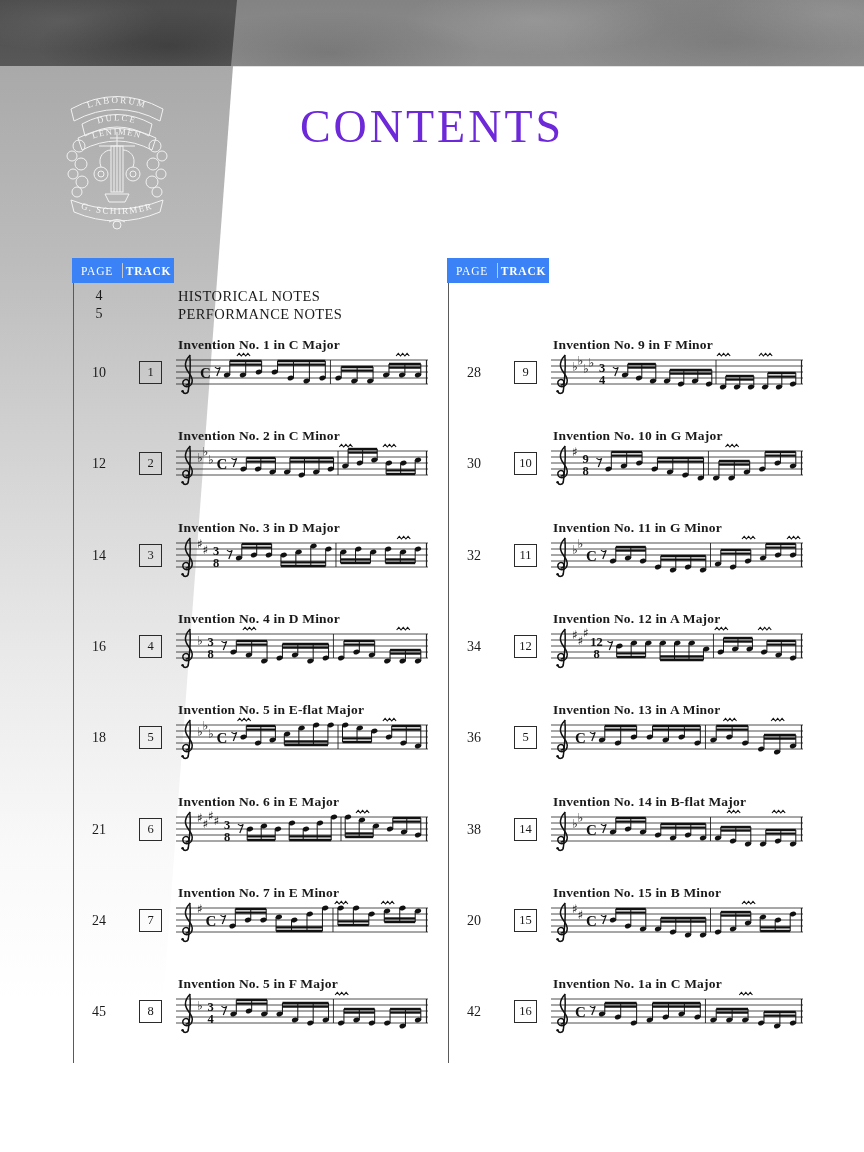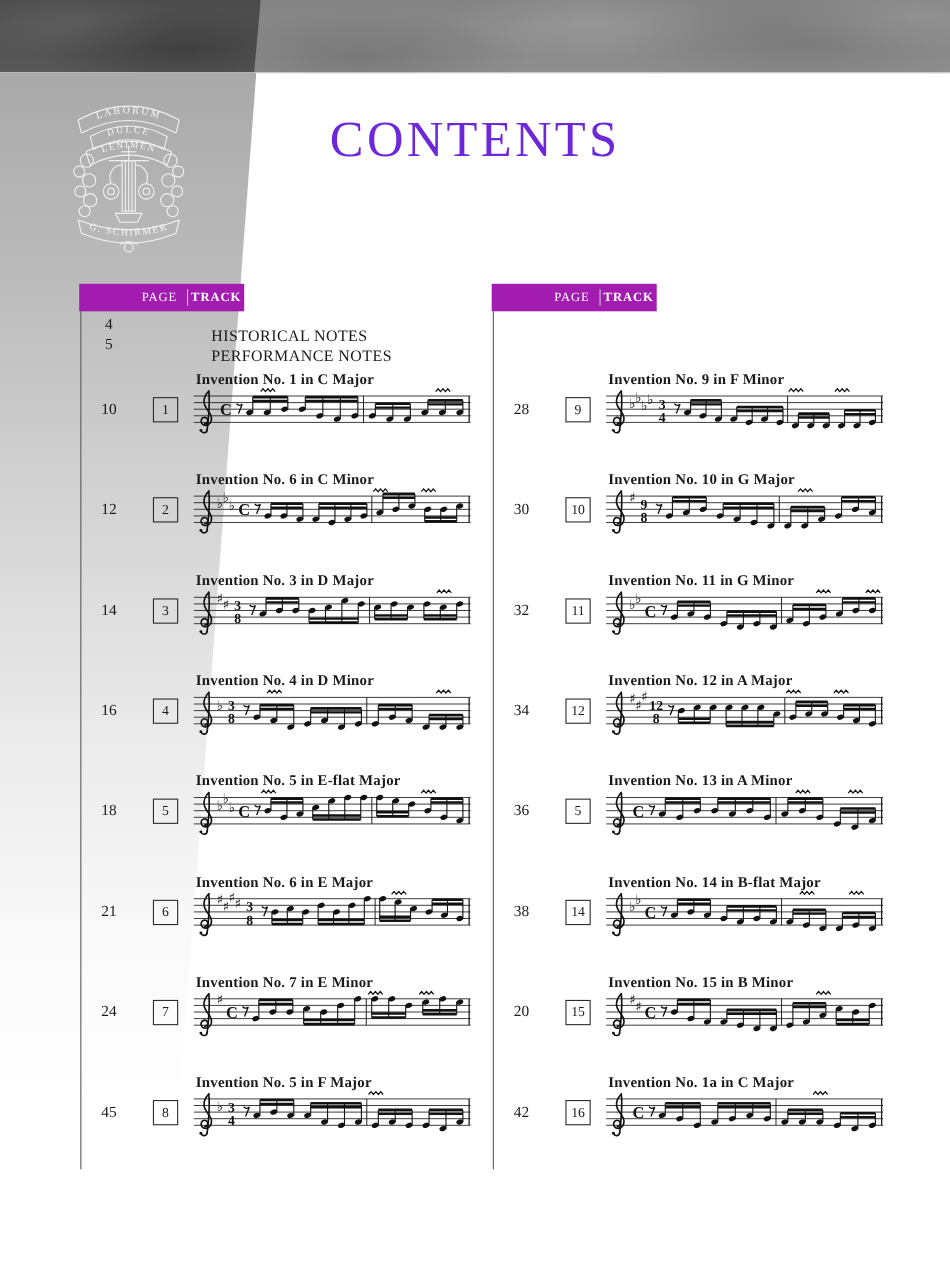--- a/index.html
+++ b/index.html
@@ -28,30 +28,30 @@
     clip-path:polygon(0 0,233px 0,152px 100%,0 100%);
     background:linear-gradient(180deg,#a9a9a9 0%,#bcbcbc 18%,#d6d6d6 38%,#eaeaea 55%,#f9f9f9 72%,#ffffff 86%);}
 
   .logo{position:absolute;left:55px;top:82px;width:124px;height:152px;}
 
   .contents-title{position:absolute;top:100px;left:0;width:864px;text-align:center;
     font-size:46px;letter-spacing:3px;color:#6d28d9;}
 
   .col{position:absolute;top:258px;width:385px;height:840px;}
   .col-left{left:72px;} .col-right{left:447px;}
-  .header-box{position:absolute;top:0;left:0;width:102px;height:25px;background:#a21caf;
-    color:#fff;display:flex;align-items:center;font-size:11.5px;letter-spacing:.8px;padding-left:48px;}
+  .header-box{position:absolute;top:0;left:0;width:102px;height:25px;background:#3b82f6;
+    color:#fff;display:flex;align-items:center;font-size:11.5px;letter-spacing:.8px;}
   .hb-page{width:50px;text-align:center;}
   .hb-div{width:1px;height:15px;background:#c9c9c9;}
   .hb-track{flex:1;text-align:center;font-weight:bold;}
   .rule{position:absolute;left:1px;top:25px;width:1px;height:780px;background:#5a5a5a;}
 
   .fm-row,.bm-row{position:absolute;left:0;width:385px;height:18px;}
   .fm-page,.bm-page{position:absolute;left:4px;width:46px;text-align:center;font-size:14px;}
-  .fm-label,.bm-label{position:absolute;left:106px;top:10px;font-size:14.5px;letter-spacing:.4px;white-space:nowrap;margin-left:14px;}
+  .fm-label,.bm-label{position:absolute;left:106px;top:0;font-size:14.5px;letter-spacing:.4px;white-space:nowrap;}
 
   .entry{position:absolute;left:0;width:385px;height:72px;}
   .pnum{position:absolute;left:4px;top:28px;width:46px;text-align:center;font-size:14px;}
   .tbox{position:absolute;left:67px;top:24px;width:21px;height:21px;border:1.3px solid #2b2b2b;
     background:transparent;display:flex;align-items:center;justify-content:center;font-size:12.5px;}
   .etitle{position:absolute;left:106px;top:0;font-size:13.5px;font-weight:bold;letter-spacing:.2px;white-space:nowrap;}
   .estaff{position:absolute;left:104px;top:15px;}
 </style>
 </head>
 <body>
@@ -199,21 +199,21 @@
           <line x1="250.5" y1="8" x2="250.5" y2="32" stroke="#222" stroke-width="1.2"></line>
           <path d="M220.08333333333331 4 l2.2 -2.6 2.2 2.6 2.2 -2.6 2.2 2.6 2.2 -2.6 2.2 2.6" fill="none" stroke="#111" stroke-width="1.1"></path>
           <path d="M60.91666666666667 4 l2.2 -2.6 2.2 2.6 2.2 -2.6 2.2 2.6 2.2 -2.6 2.2 2.6" fill="none" stroke="#111" stroke-width="1.1"></path>
         </svg>
   </div>
       <div class="entry" style="top: 170px;">
     <div class="pnum">12</div>
     <div class="tbox">
           <span>2</span>
         </div>
-    <div class="etitle">Invention No. 6 in C Minor</div>
+    <div class="etitle">Invention No. 2 in C Minor</div>
     <svg class="estaff" viewBox="0 0 252 48" width="252" height="48">
           <line x1="0" y1="8" x2="252" y2="8" stroke="#222" stroke-width="0.8"></line>
           <line x1="0" y1="14" x2="252" y2="14" stroke="#222" stroke-width="0.8"></line>
           <line x1="0" y1="20" x2="252" y2="20" stroke="#222" stroke-width="0.8"></line>
           <line x1="0" y1="26" x2="252" y2="26" stroke="#222" stroke-width="0.8"></line>
           <line x1="0" y1="32" x2="252" y2="32" stroke="#222" stroke-width="0.8"></line>
           <g stroke="#111" fill="none" stroke-width="1.5" stroke-linecap="round">
     <path d="M13.8 3.5 C10.5 7 9 11 9.6 14.5 C10.2 18 12.6 20.6 14.4 23.2 C16.4 26.2 16.9 29.8 15 32.6 C13 35.4 9.2 35.4 7.5 33.1 C6.1 31 6.9 28.3 9.1 27.6 C11 27 12.8 28.3 12.9 30.2 C13 31.9 11.7 33 10.2 33.1"></path>
     <path d="M13.8 3.5 C14.5 10 14.2 20 13.3 29.5 C13 33 12.7 36 12.3 38.8"></path>
     <path d="M12.3 38.8 C12.1 41.8 7.8 42.3 7 39.7"></path>

